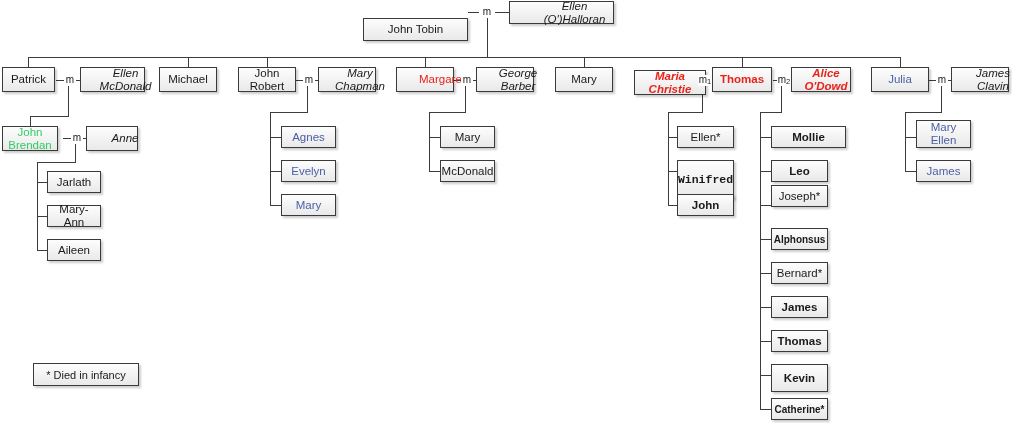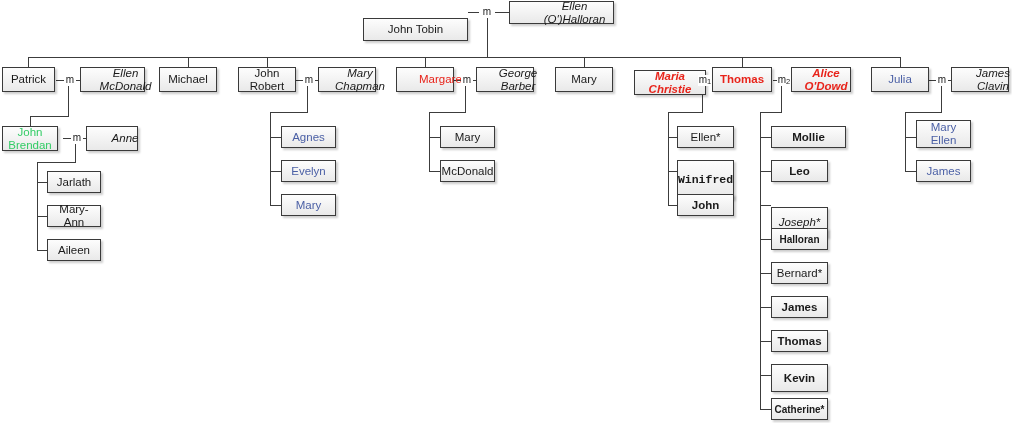--- a/index.html
+++ b/index.html
@@ -196,26 +196,27 @@
 
   <div class="node" style="left:440px;top:126px;width:55px;height:22px;">Mary</div>
   <div class="node" style="left:440px;top:160px;width:55px;height:22px;">McDonald</div>
 
   <div class="node" style="left:677px;top:126px;width:57px;height:22px;">Ellen*</div>
   <div class="node bold" style="left:677px;top:160px;width:57px;height:39px;font-family:Liberation Mono, monospace;">Winifred</div>
   <div class="node bold" style="left:677px;top:194px;width:57px;height:22px;">John</div>
 
   <div class="node bold" style="left:771px;top:126px;width:75px;height:22px;">Mollie</div>
   <div class="node bold" style="left:771px;top:160px;width:57px;height:22px;">Leo</div>
-  <div class="node" style="left:771px;top:207px;width:57px;height:30px;font-style:italic;">Joseph*</div>
-  <div class="node bold" style="left:771px;top:228px;width:57px;height:22px;font-size:10px;">Halloran</div>
+  <div class="node" style="left:771px;top:185px;width:57px;height:22px;">Joseph*</div>
+  <div class="node bold" style="left:771px;top:228px;width:57px;height:22px;font-size:10px;">Alphonsus</div>
   <div class="node" style="left:771px;top:262px;width:57px;height:22px;">Bernard*</div>
   <div class="node bold" style="left:771px;top:296px;width:57px;height:22px;">James</div>
   <div class="node bold" style="left:771px;top:330px;width:57px;height:22px;">Thomas</div>
   <div class="node bold" style="left:771px;top:364px;width:57px;height:28px;">Kevin</div>
   <div class="node bold" style="left:771px;top:398px;width:57px;height:22px;font-size:10px;">Catherine*</div>
 
   <div class="node blue" style="left:916px;top:120px;width:55px;height:28px;">Mary
 Ellen</div>
   <div class="node blue" style="left:916px;top:160px;width:55px;height:22px;">James</div>
 
+  <div class="legend" style="left:33px;top:363px;width:106px;height:23px;">* Died in infancy</div>
 
 </div>
 
 </body></html>

